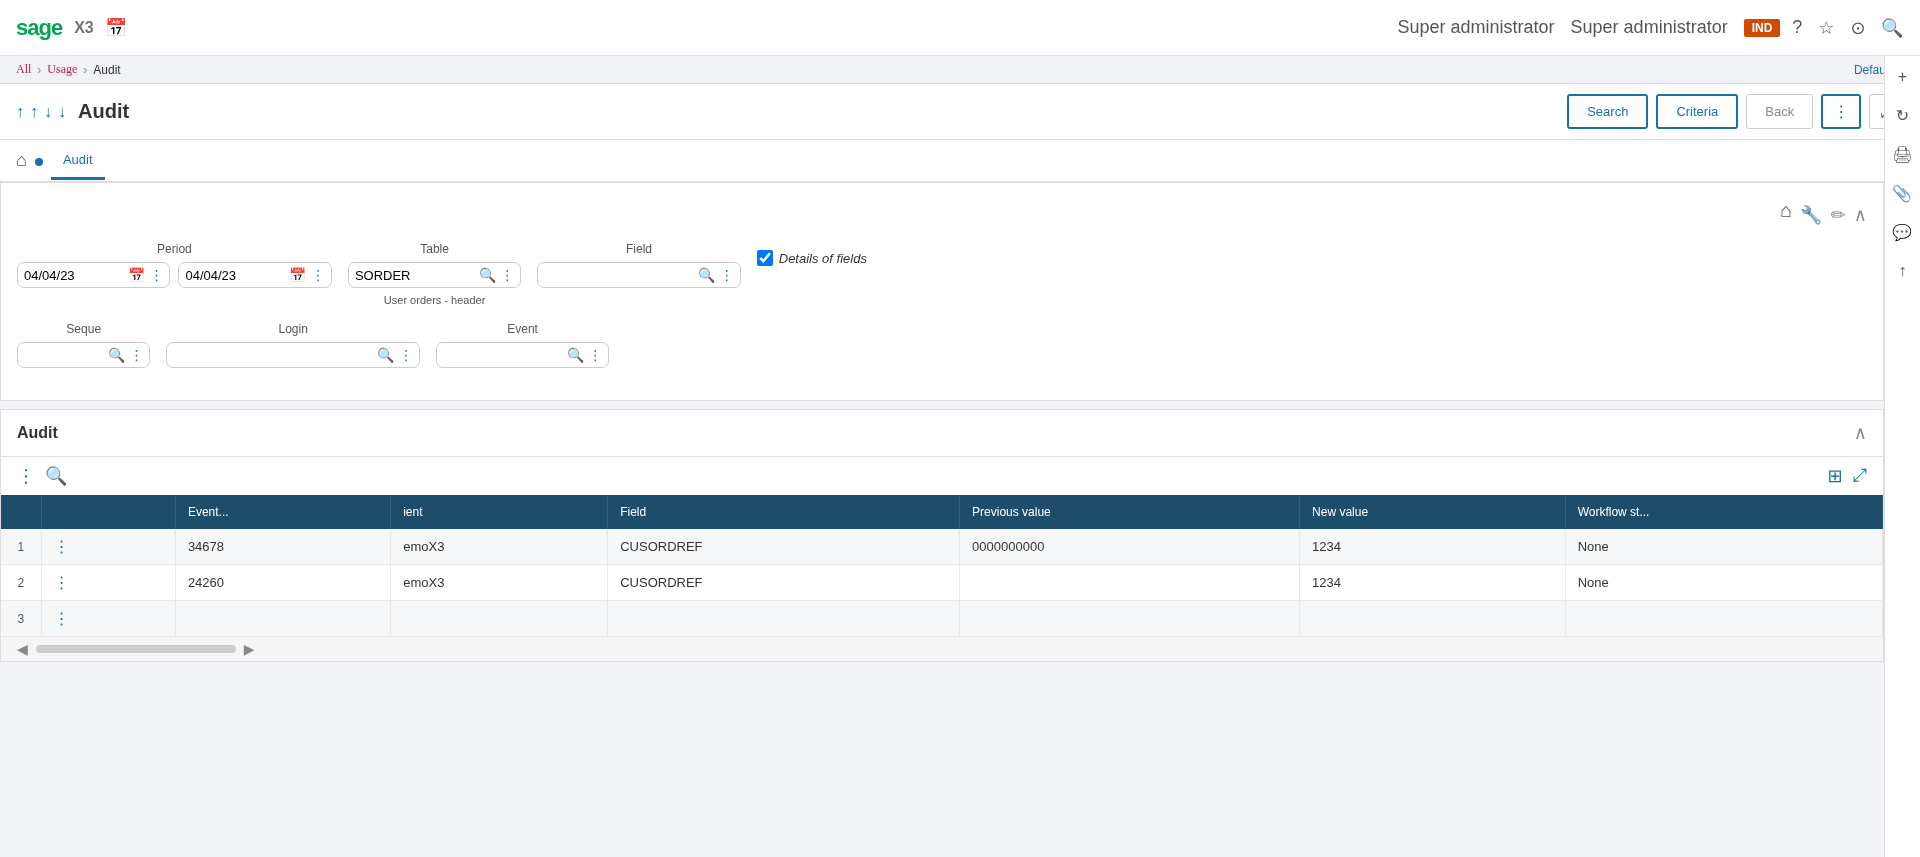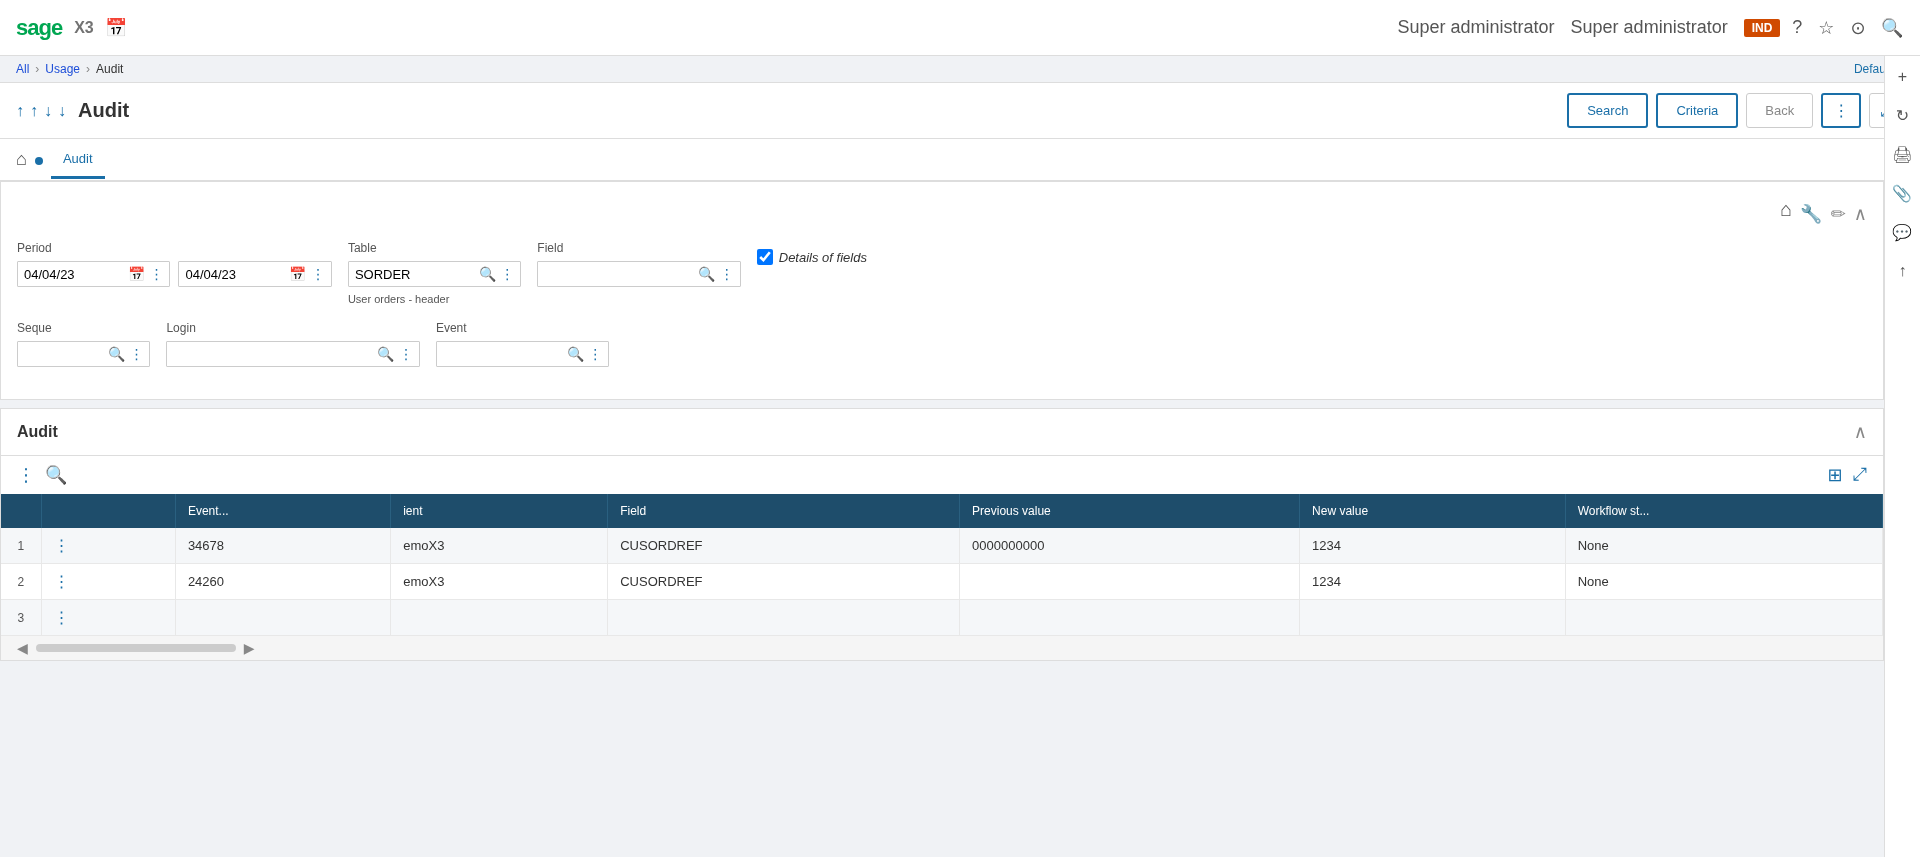--- a/index.html
+++ b/index.html
@@ -43,21 +43,21 @@
     
     .breadcrumb {
       display: flex;
       align-items: center;
       padding: 6px 16px;
       background: #f0f2f5;
       font-size: 12px;
       gap: 6px;
       border-bottom: 1px solid #ddd;
     }
-    .breadcrumb a { color: #1d4ed8; text-decoration: none; }
+    .breadcrumb a { color: #be185d; text-decoration: none; font-family: Liberation Serif, serif; }
     .breadcrumb .sep { color: #888; }
     .breadcrumb .current { color: #333; }
     .breadcrumb .default-link { margin-left: auto; color: #1a6fa8; cursor: pointer; }
 
     
     .page-header {
       display: flex;
       align-items: center;
       background: #fff;
       padding: 10px 16px;
@@ -157,27 +157,27 @@
       justify-content: flex-end;
       margin-bottom: 12px;
       gap: 8px;
     }
     .filter-row {
       display: flex;
       align-items: flex-start;
       gap: 16px;
       margin-bottom: 16px;
     }
-    .filter-group { display: flex; flex-direction: column; gap: 4px; }
+    .filter-group { display: flex; flex-direction: column; gap: 4px; align-items: center; }
     .filter-label { font-size: 12px; color: #555; margin-bottom: 2px; }
     .filter-input-wrapper {
       display: flex;
       align-items: center;
       border: 1px solid #ccc;
-      border-radius: 1px;
+      border-radius: 7px;
       padding: 4px 6px;
       background: #fff;
       gap: 4px;
     }
     .filter-input-wrapper input {
       border: none;
       outline: none;
       font-size: 13px;
       width: 100px;
     }

